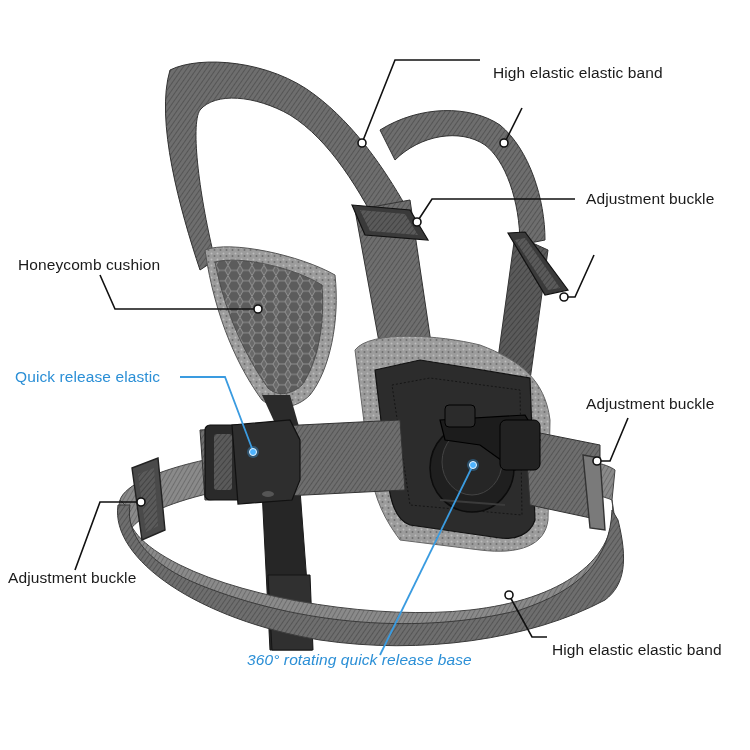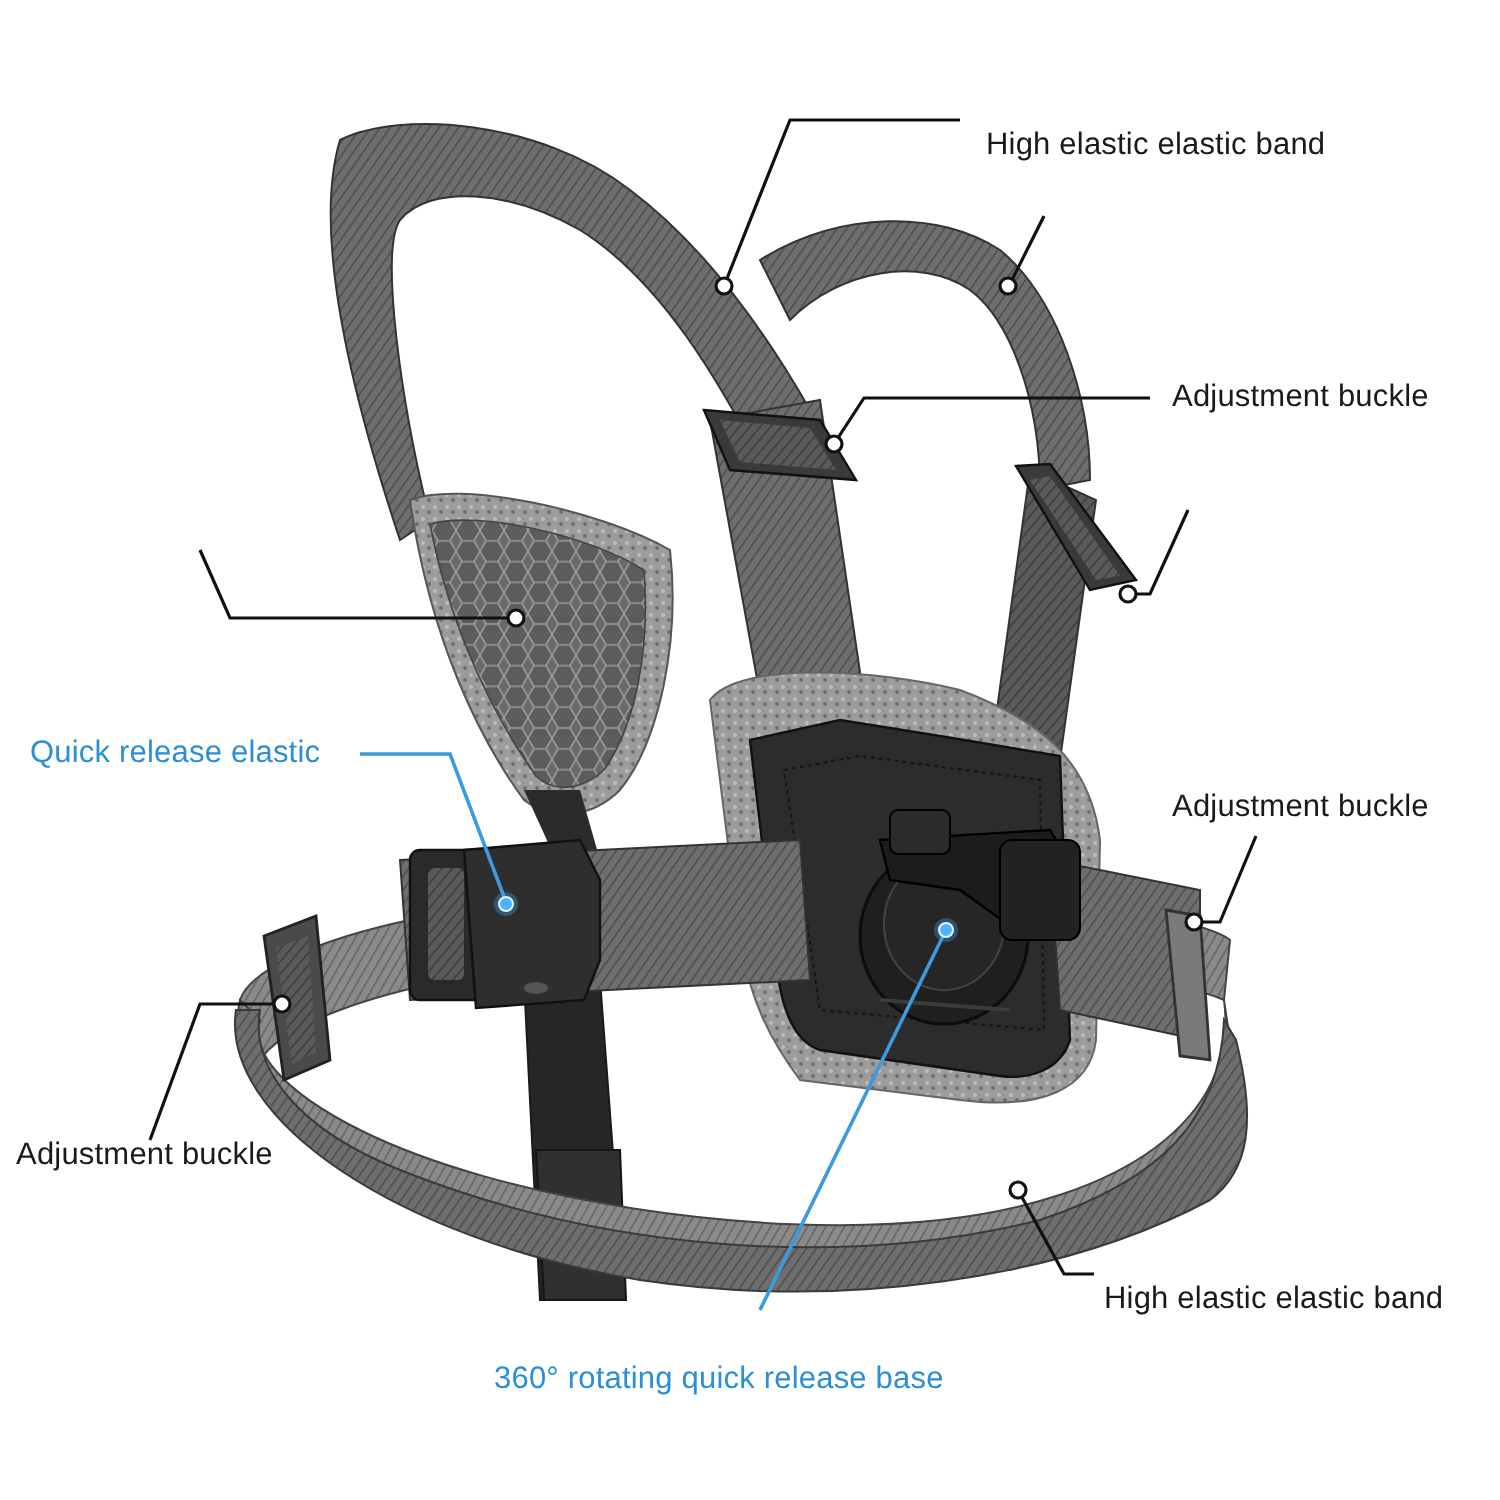--- a/index.html
+++ b/index.html
@@ -140,18 +140,19 @@
     <g>
       <circle cx="253" cy="452" r="6" fill="#3aa3f0" opacity="0.35"></circle>
       <circle cx="253" cy="452" r="3.5" fill="#4db3ff" stroke="#e6f4ff" stroke-width="1"></circle>
       <circle cx="473" cy="465" r="6" fill="#3aa3f0" opacity="0.35"></circle>
       <circle cx="473" cy="465" r="3.5" fill="#4db3ff" stroke="#e6f4ff" stroke-width="1"></circle>
     </g>
   </svg>
 
   <div class="label" style="left:493px; top:64px;">High elastic elastic band</div>
   <div class="label" style="left:586px; top:190px;">Adjustment buckle</div>
+  <div class="label" style="left:18px; top:256px;">Honeycomb cushion</div>
   <div class="label blue" style="left:15px; top:368px;">Quick release elastic</div>
   <div class="label" style="left:586px; top:395px;">Adjustment buckle</div>
   <div class="label" style="left:8px; top:569px;">Adjustment buckle</div>
   <div class="label" style="left:552px; top:641px;">High elastic elastic band</div>
-  <div class="label blue" style="left:247px; top:681px;">360° rotating quick release base</div>
+  <div class="label blue" style="left:247px; top:651px;font-style:italic;">360° rotating quick release base</div>
 </div>
 
 </body></html>

